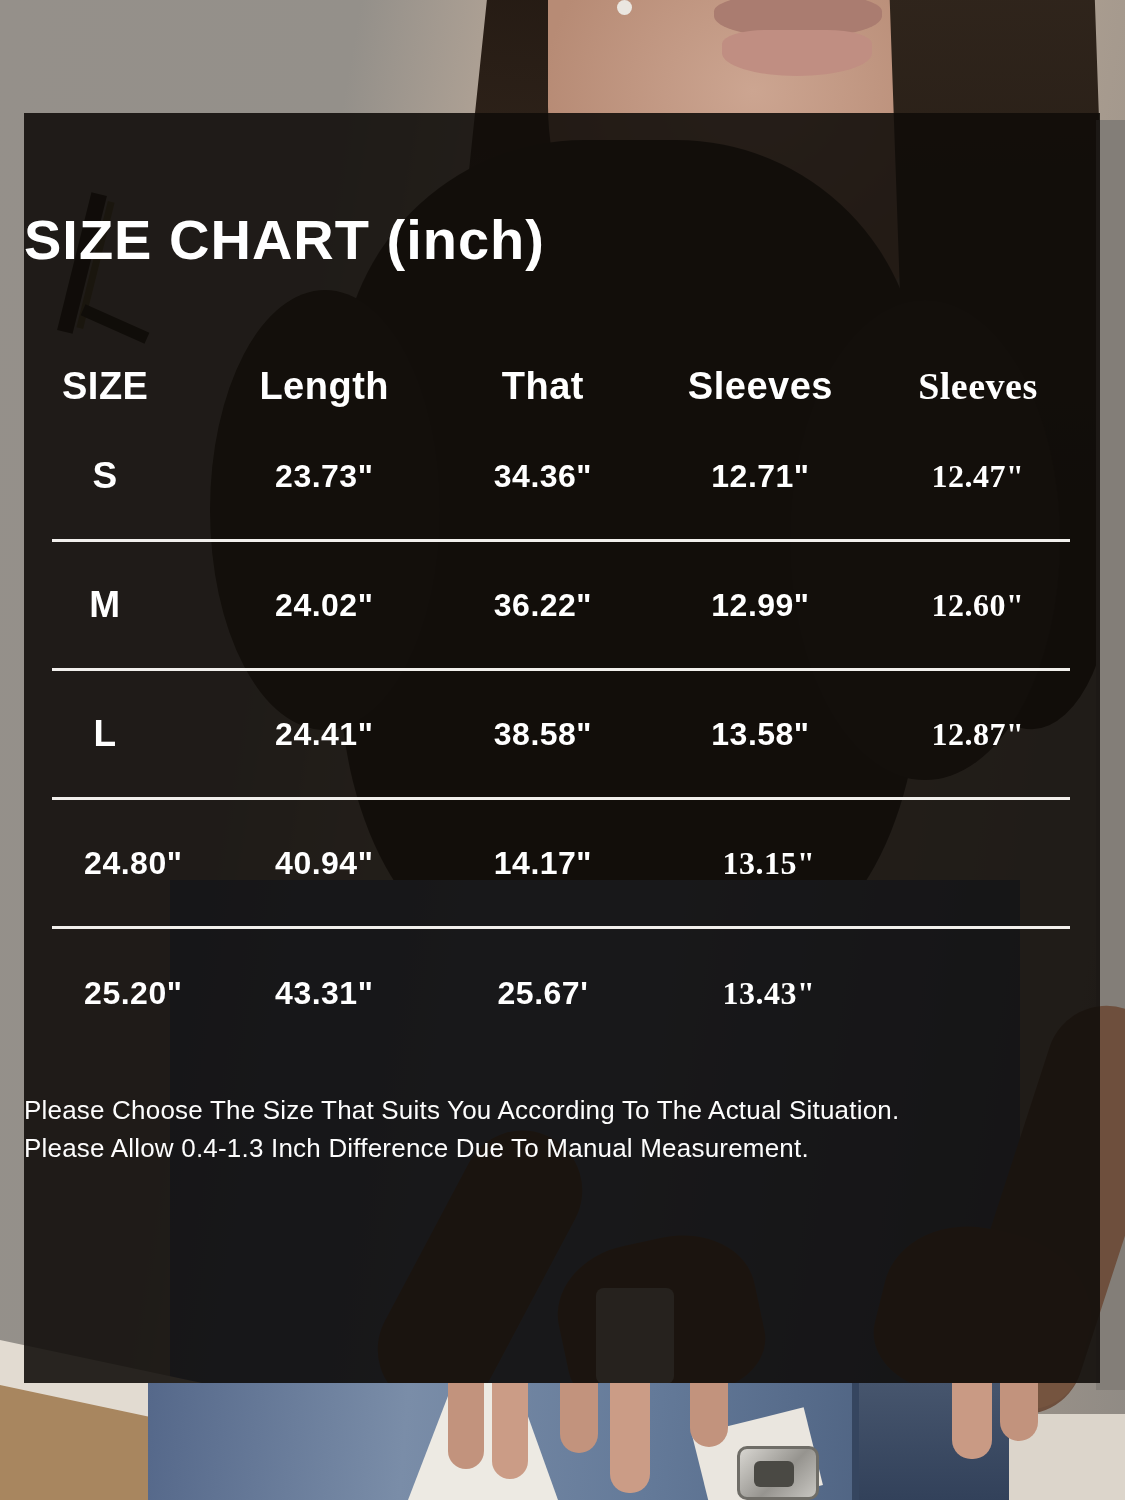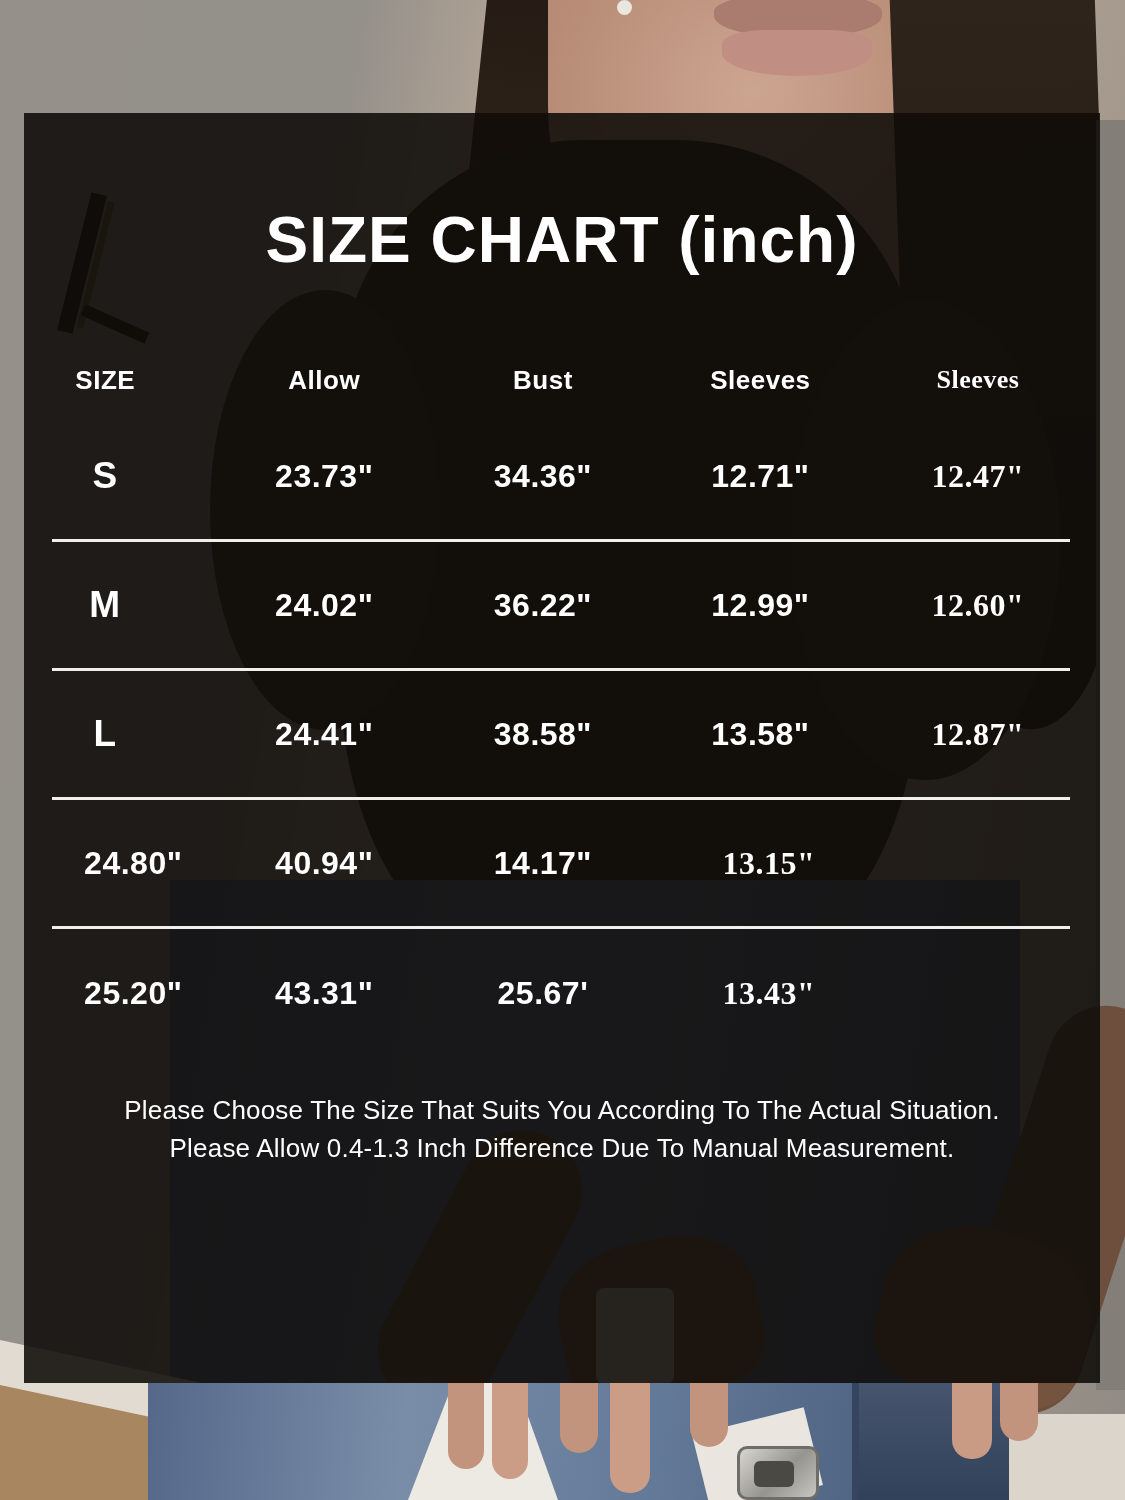--- a/index.html
+++ b/index.html
@@ -44,31 +44,31 @@
   .f3{left:560px;top:1383px;width:38px;height:70px;}
   .f4{left:610px;top:1383px;width:40px;height:110px;background:#cb9c86;}
   .f5{left:690px;top:1383px;width:38px;height:64px;}
   .f6{left:952px;top:1383px;width:40px;height:76px;background:#c99a84;}
   .f7{left:1000px;top:1383px;width:38px;height:58px;}
   .clasp{left:737px;top:1446px;width:82px;height:54px;background:linear-gradient(135deg,#d8d6d1,#96948f 55%,#c8c6c1);border:3px solid #6f6d67;border-radius:10px;box-sizing:border-box;}
   .clasp-hole{position:absolute;left:14px;top:12px;width:40px;height:26px;background:#4a4944;border-radius:6px;}
 
   
   .panel{position:absolute;left:24px;top:113px;width:1076px;height:1270px;background:rgba(16,12,9,0.885);color:#ffffff;z-index:10;}
-  .title{position:absolute;top:81px;left:0;width:100%;text-align:center;font-size:64px;font-weight:700;letter-spacing:1px;line-height:92px;white-space:nowrap;}
+  .title{position:absolute;top:81px;left:0;width:100%;font-size:56px;font-weight:700;letter-spacing:1px;line-height:92px;white-space:nowrap;}
   .grid{display:grid;grid-template-columns:15.96% 21.56% 21.41% 21.32% 19.75%;align-items:center;}
-  .thead{position:absolute;top:242px;left:28px;width:1018px;height:50px;font-size:26px;font-weight:700;}
+  .thead{position:absolute;top:248px;left:28px;width:1018px;height:50px;font-size:38px;font-weight:700;}
   .tbody{position:absolute;top:300px;left:28px;width:1018px;}
   .trow{height:129px;font-size:32px;font-weight:600;box-sizing:border-box;}
   .trow.rule{border-bottom:3px solid #f1efec;}
   .cell{text-align:center;letter-spacing:0.5px;}
   .col-size{padding-right:56px;font-weight:700;}
   .trow .col-size{font-size:37px;letter-spacing:1px;}
   .col-sleeves{padding-left:17px;font-family:Liberation Serif, serif;}
-  .notes{position:absolute;top:978px;left:0;width:100%;text-align:center;font-size:26px;line-height:38px;font-weight:400;color:#fdfdfd;letter-spacing:0.2px;}
+  .notes{position:absolute;top:978px;left:0;width:100%;font-size:26px;line-height:38px;font-weight:400;color:#fdfdfd;letter-spacing:0.2px;}
 </style>
 </head>
 <body>
 
 <div class="canvas">
 
   <div class="ph hair-left"></div>
   <div class="ph face"></div>
   <div class="ph lip-top"></div>
   <div class="ph lip-bottom"></div>
@@ -105,22 +105,22 @@
   <div class="ph finger f7"></div>
   <div class="ph clasp">
     <div class="clasp-hole"></div>
   </div>
 
   <div class="panel">
     <div class="title">SIZE CHART (inch)</div>
 
     <div class="thead grid">
       <div class="cell col-size">SIZE</div>
-      <div class="cell">Allow</div>
-      <div class="cell">Bust</div>
+      <div class="cell">Length</div>
+      <div class="cell">That</div>
       <div class="cell">Sleeves</div>
       <div class="cell col-sleeves">Sleeves</div>
     </div>
 
     <div class="tbody">
       <div class="trow rule grid">
         <div class="cell col-size">S</div>
         <div class="cell">23.73"</div>
         <div class="cell">34.36"</div>
         <div class="cell">12.71"</div>

